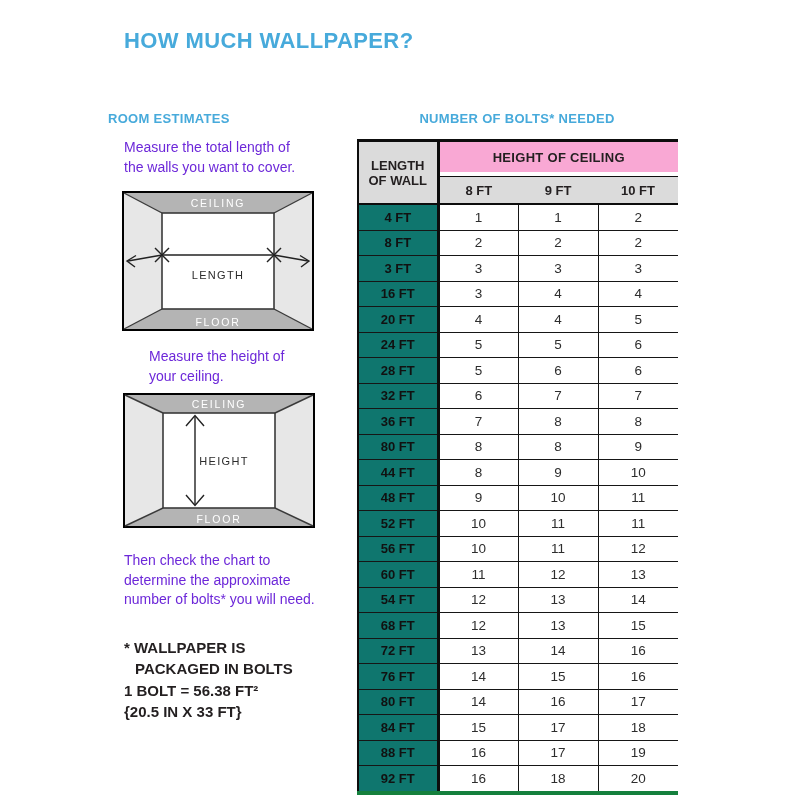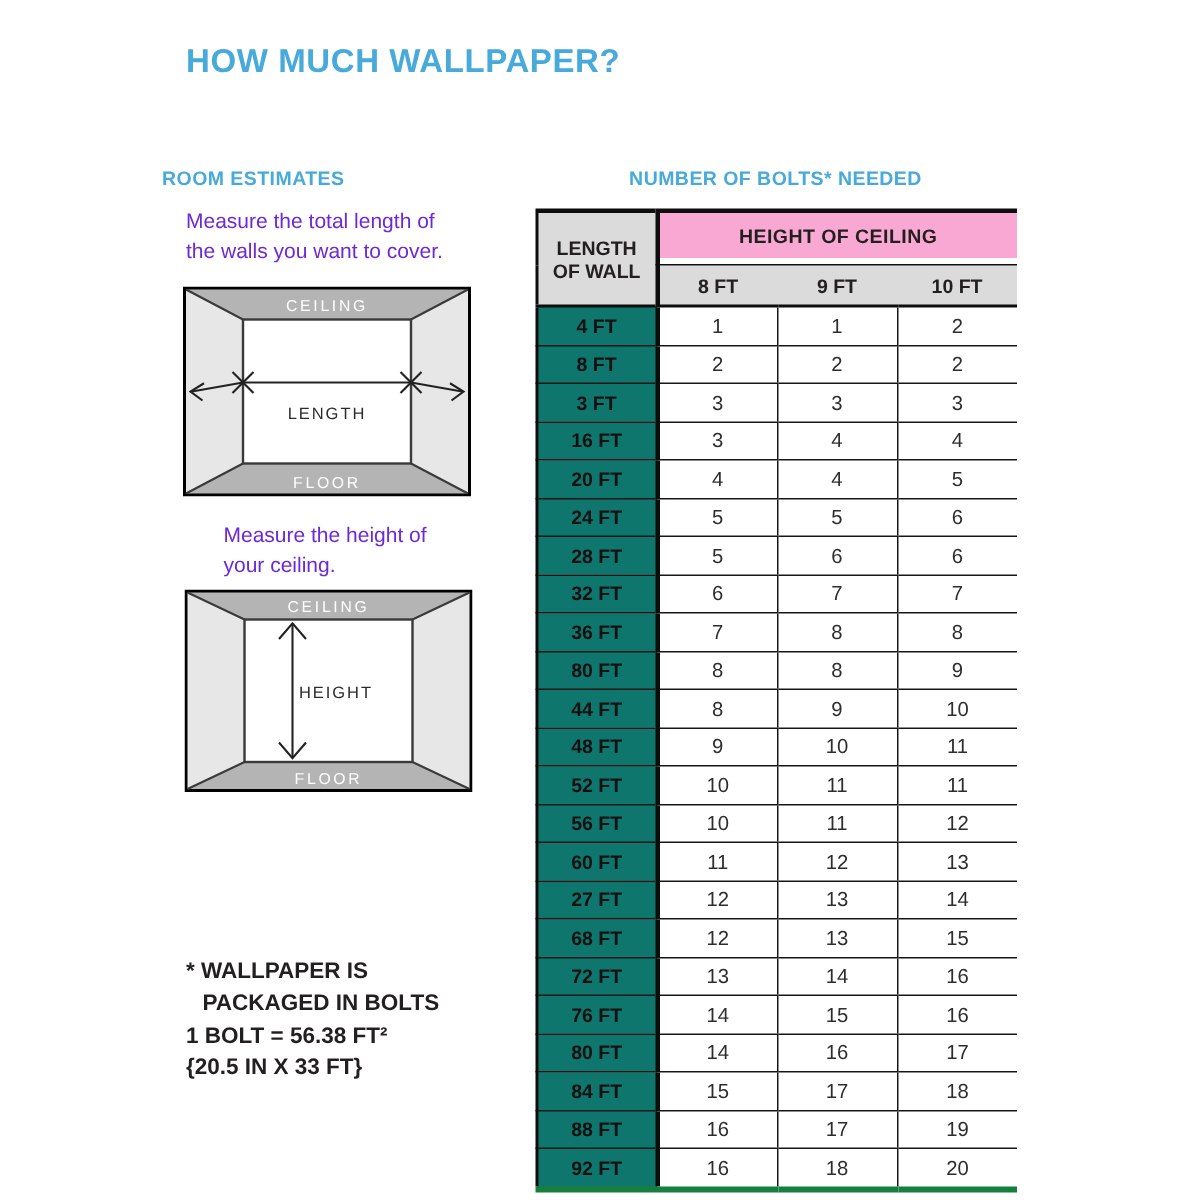--- a/index.html
+++ b/index.html
@@ -163,20 +163,23 @@
     <g stroke="#222222" stroke-width="1.4" fill="none">
       <line x1="72" y1="23" x2="72" y2="112"></line>
       <polyline points="63,33 72,22.5 81,33"></polyline>
       <polyline points="63,102 72,112.5 81,102"></polyline>
     </g>
     <text x="96" y="15" text-anchor="middle" class="diag-band-label">CEILING</text>
     <text x="96" y="129.5" text-anchor="middle" class="diag-band-label">FLOOR</text>
     <text x="101" y="72" text-anchor="middle" class="diag-label">HEIGHT</text>
   </svg>
 
+  <div class="abs body-text p3">Then check the chart to
+determine the approximate
+number of bolts* you will need.</div>
 
   <div class="abs note-bold">* WALLPAPER IS
 PACKAGED IN BOLTS</div>
 
   <div class="abs bolt-info">1 BOLT = 56.38 FT²
 {20.5 IN X 33 FT}</div>
 
   <div class="abs section-heading table-heading">NUMBER OF BOLTS* NEEDED</div>
 
   <div class="abs bolts-table">
@@ -287,21 +290,21 @@
             <td>11</td>
             <td>12</td>
           </tr>
           <tr>
             <td class="wall-cell">60 FT</td>
             <td>11</td>
             <td>12</td>
             <td>13</td>
           </tr>
           <tr>
-            <td class="wall-cell">27 FT</td>
+            <td class="wall-cell">54 FT</td>
             <td>12</td>
             <td>13</td>
             <td>14</td>
           </tr>
           <tr>
             <td class="wall-cell">68 FT</td>
             <td>12</td>
             <td>13</td>
             <td>15</td>
           </tr>

